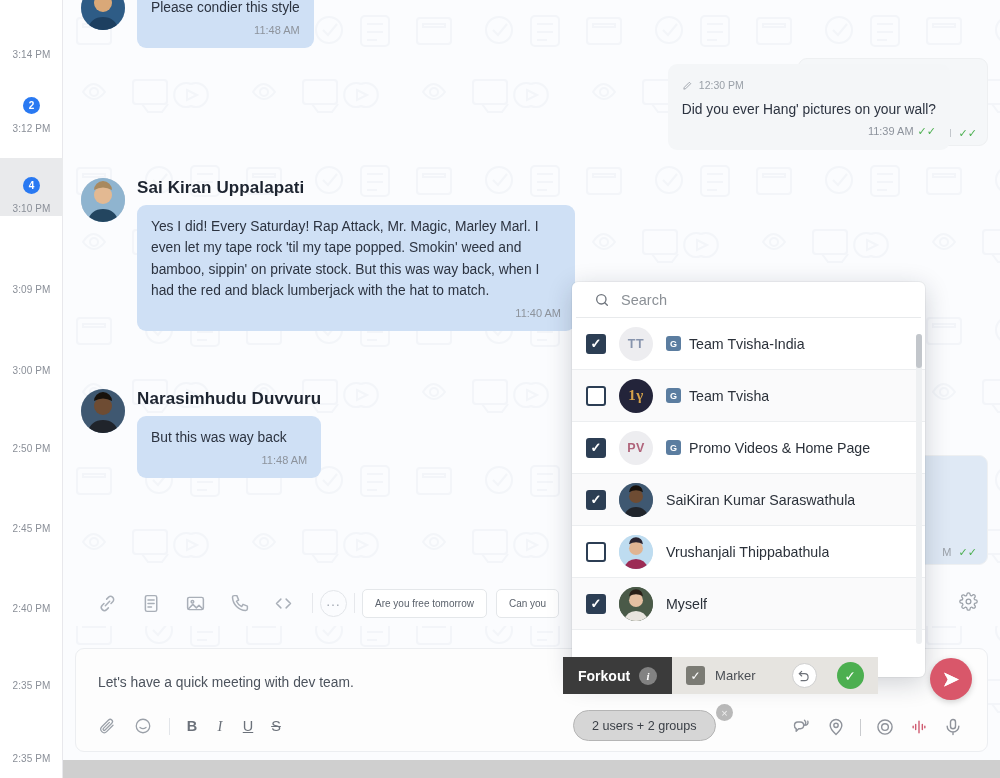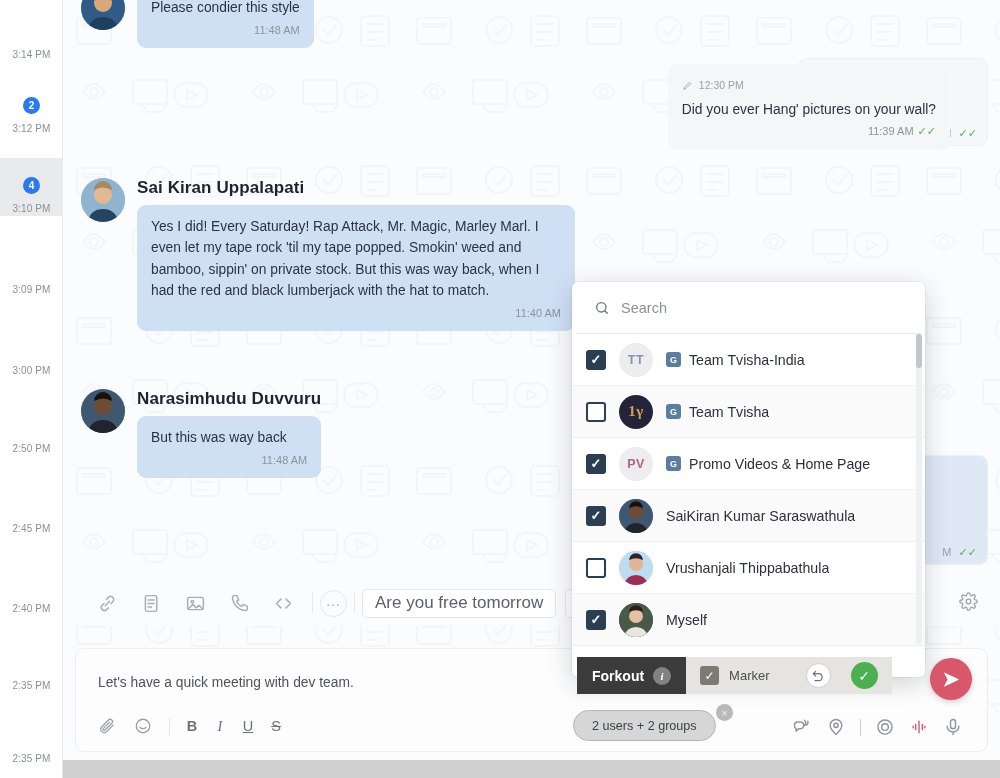--- a/index.html
+++ b/index.html
@@ -128,21 +128,21 @@
     width: 27px; height: 27px; border-radius: 50%;
     border: 1px solid #e3e6ea; color: #a9afb8;
     display: flex; align-items: center; justify-content: center;
     font-size: 15px; letter-spacing: 1px; line-height: 0;
     padding-bottom: 5px;
   }
   .chip-reply {
     height: 29px; border: 1px solid #e4e7ea; border-radius: 5px;
     background: #fff; padding: 0 12px;
     display: flex; align-items: center;
-    font-size: 17px; color: #5b626c; white-space: nowrap;
+    font-size: 10px; color: #5b626c; white-space: nowrap;
     margin-right: 9px;
   }
   #gear-right {
     position: absolute; right: 22px; top: 592px;
     color: #9aa0a8;
   }
   #gear-right svg { width: 19px; height: 19px; }
 
   
   #composer {
@@ -208,21 +208,21 @@
     width: 42px; height: 42px; border-radius: 50%;
     background: #d9576a; color: #fff;
     display: flex; align-items: center; justify-content: center;
     box-shadow: 0 2px 6px rgba(0,0,0,.18);
     z-index: 34;
   }
   #send-btn svg { width: 19px; height: 19px; }
 
   
   #forkout-bar {
-    position: absolute; left: 577px; top: 657px;
+    position: absolute; left: 563px; top: 657px;
     height: 37px; display: flex; align-items: center;
     z-index: 33;
   }
   #forkout-tag {
     height: 37px; background: #3b3b3b; color: #fff;
     display: flex; align-items: center; gap: 9px;
     padding: 0 15px;
     font-size: 14px; font-weight: bold;
   }
   #forkout-info {
@@ -262,21 +262,21 @@
   #picker {
     position: absolute; left: 572px; top: 282px;
     width: 353px; height: 395px;
     background: #ffffff;
     border-radius: 6px;
     box-shadow: 0 6px 26px rgba(20,30,50,.20), 0 0 0 1px rgba(0,0,0,.04);
     z-index: 32;
     overflow: hidden;
   }
   #picker-search {
-    height: 52px; display: flex; align-items: center;
+    height: 36px; display: flex; align-items: center;
     gap: 11px; padding: 0 18px;
     border-bottom: 1px solid #e8eaec;
     margin: 0 4px;
   }
   #picker-search svg { width: 16px; height: 16px; color: #6f757d; flex: 0 0 16px; }
   #picker-search input {
     border: none; outline: none; background: transparent;
     font-size: 14.5px; color: #3b4049; width: 100%;
     font-family: "Liberation Sans", sans-serif;
   }

